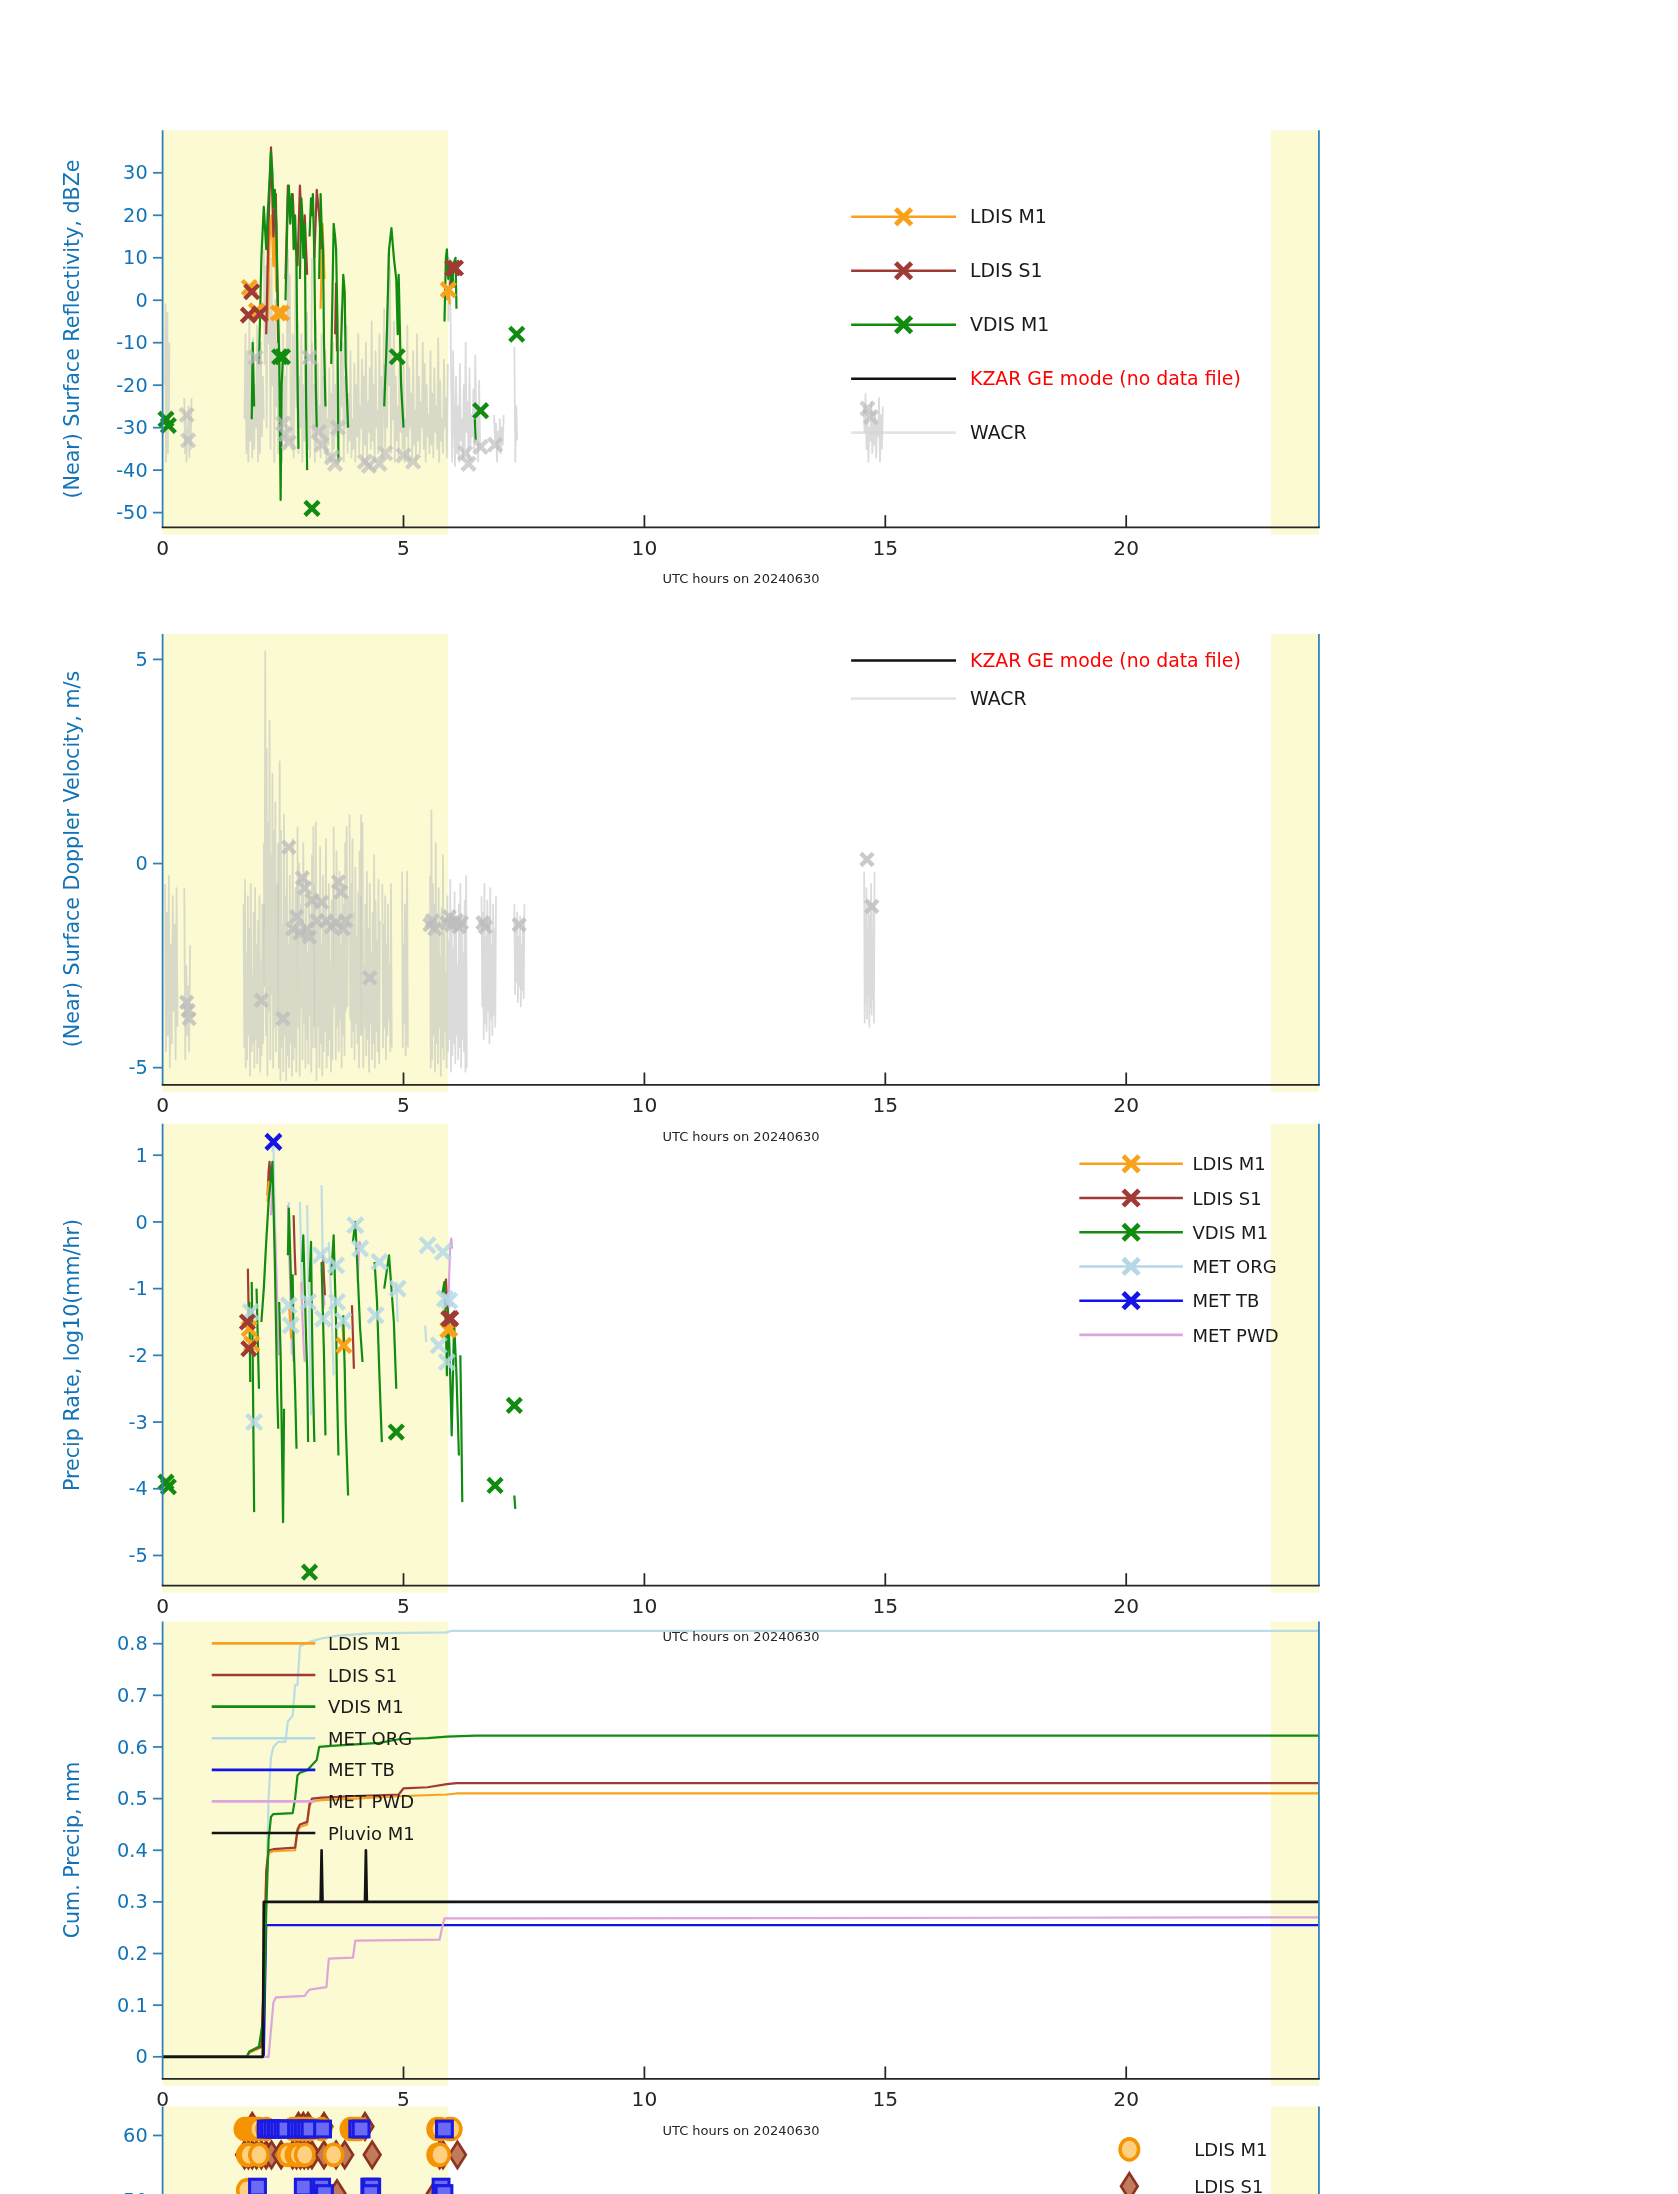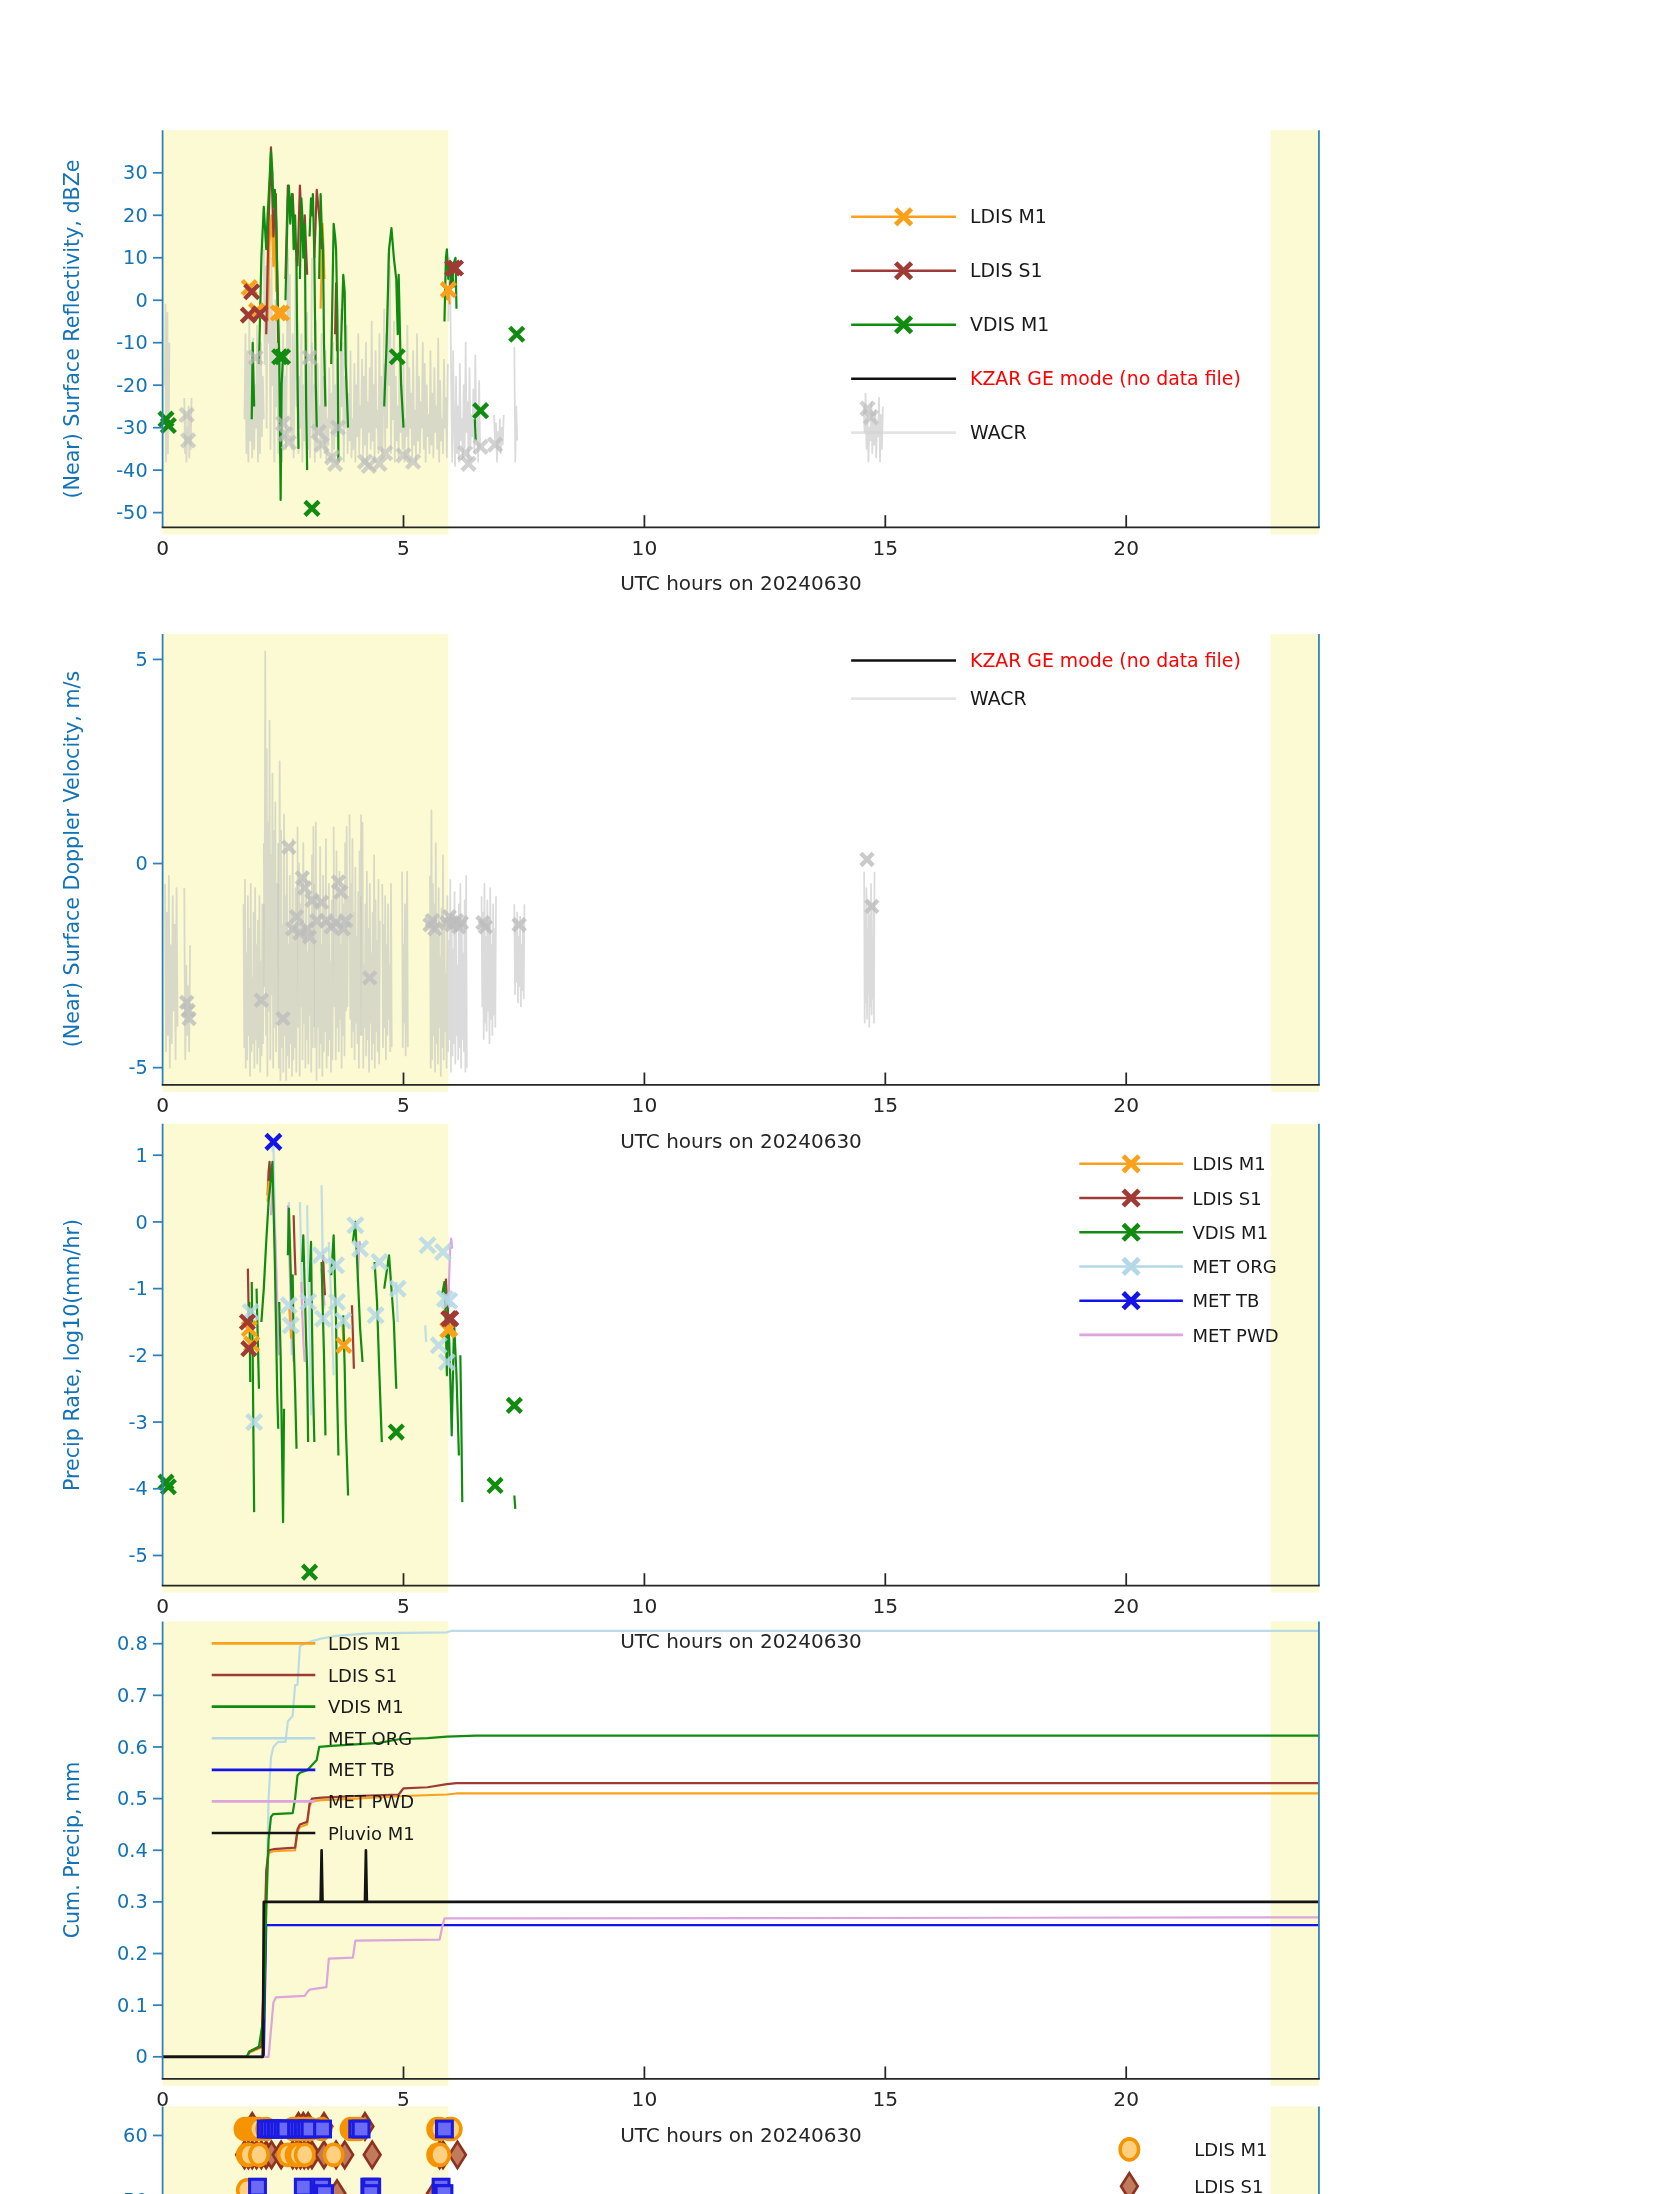--- a/index.html
+++ b/index.html
@@ -1,21 +1,21 @@
 <!DOCTYPE html>
 <html style="font-size:7px"><head>
 <meta charset="utf-8">
 <style>
   html,body{margin:0;padding:0;background:#fff;}
   #figure-root{position:relative;width:1679px;height:2633px;background:#fff;overflow:hidden;
     font-family:"DejaVu Sans",sans-serif;}
   #chart{position:absolute;left:0;top:0;}
   .ylabel{position:absolute;color:#1273B7;font-size:20.6px;white-space:nowrap;
     transform:translate(-50%,-50%) rotate(-90deg);}
-  .xlabel{position:absolute;color:#262626;font-size:20px;white-space:nowrap;
+  .xlabel{position:absolute;color:#262626;font-size:13px;white-space:nowrap;
     transform:translateX(-50%);}
 </style>
 </head>
 <body>
 
 <div id="figure-root">
   <svg id="chart" width="1679" height="2633" viewBox="0 0 3825 6000">
       <rect x="370" y="297" width="651.0645833333333" height="921" fill="#FBFAD2"></rect>
       <rect x="2895.2083333333335" y="297" width="109.79166666666652" height="921" fill="#FBFAD2"></rect>
       <path d="M375.5,877.7 L376.6,693.8 L377.7,1052.0 L378.8,761.6 L379.9,974.5 L381.0,713.2 L382.1,1032.6 L383.2,829.4 L384.3,955.2 L385.4,781.0" stroke="#BEBEBE" stroke-width="4" fill="none" stroke-opacity="0.55" stroke-linejoin="round"></path>

